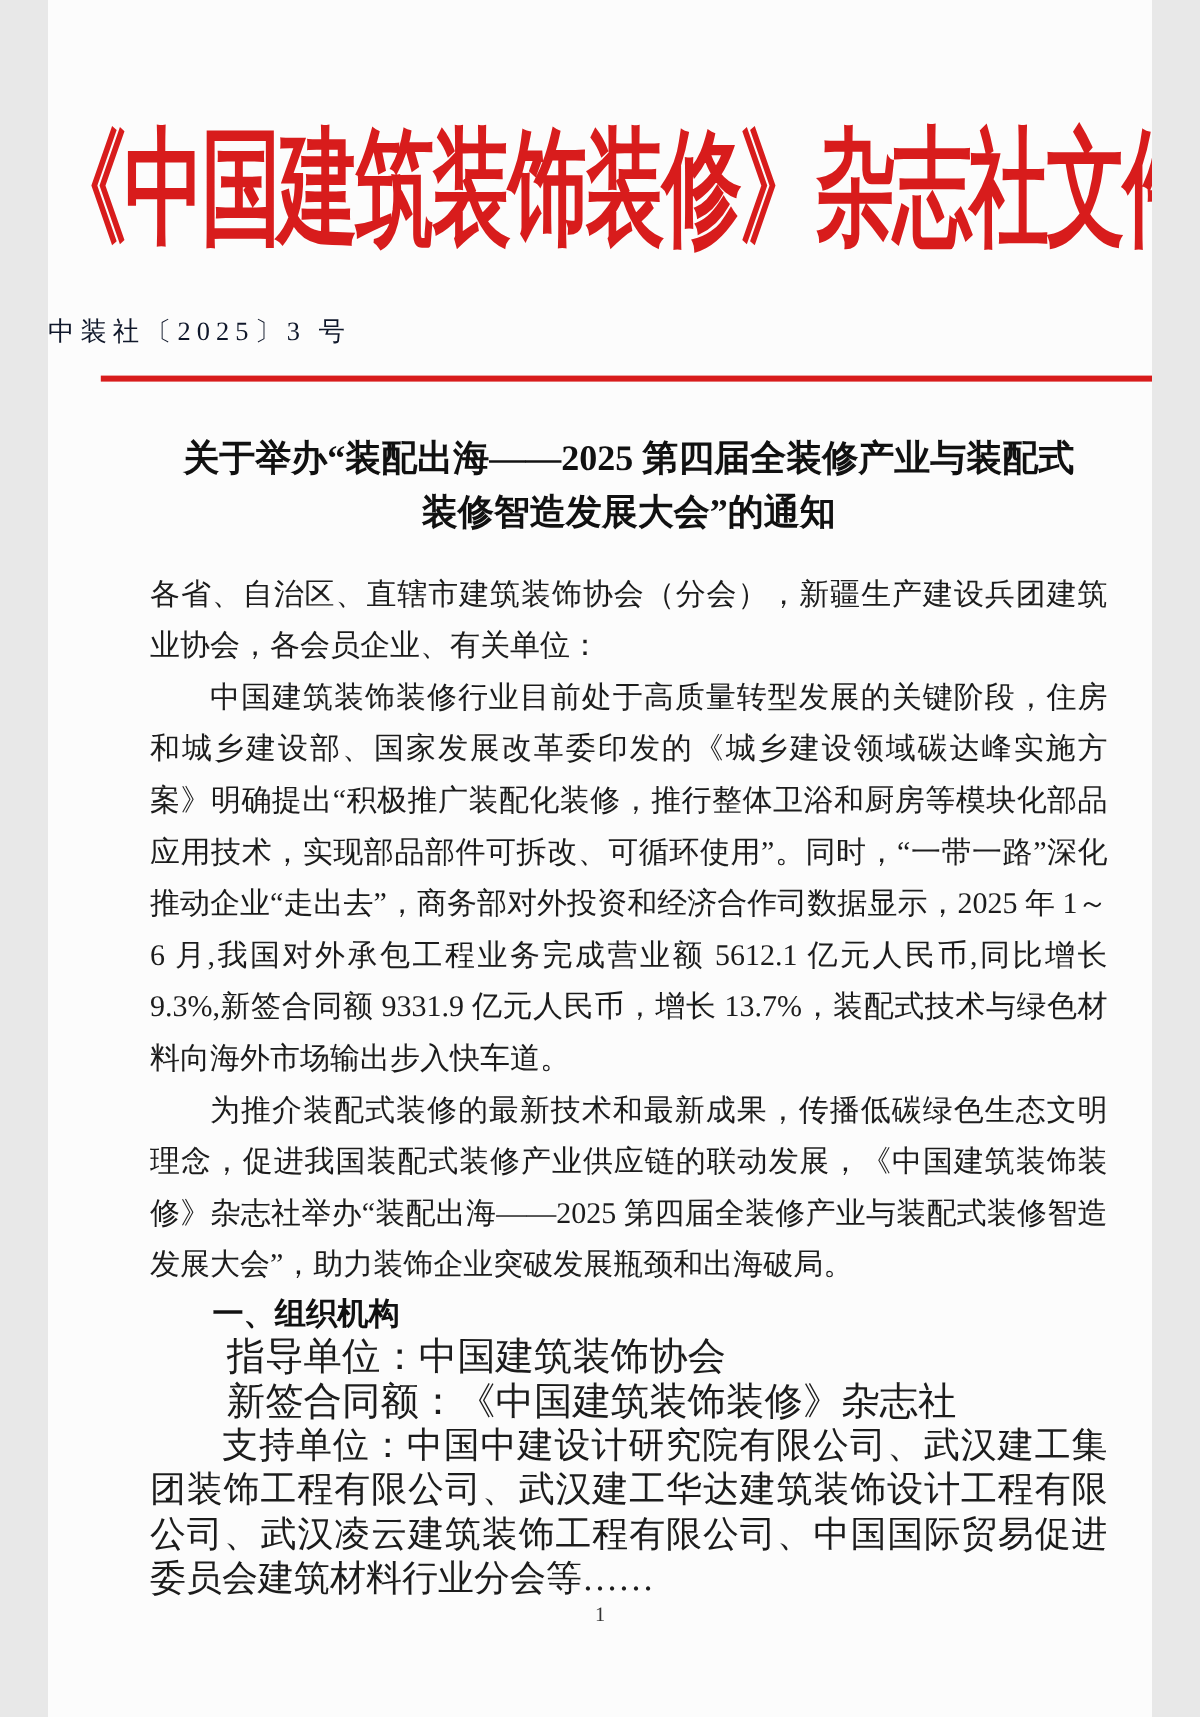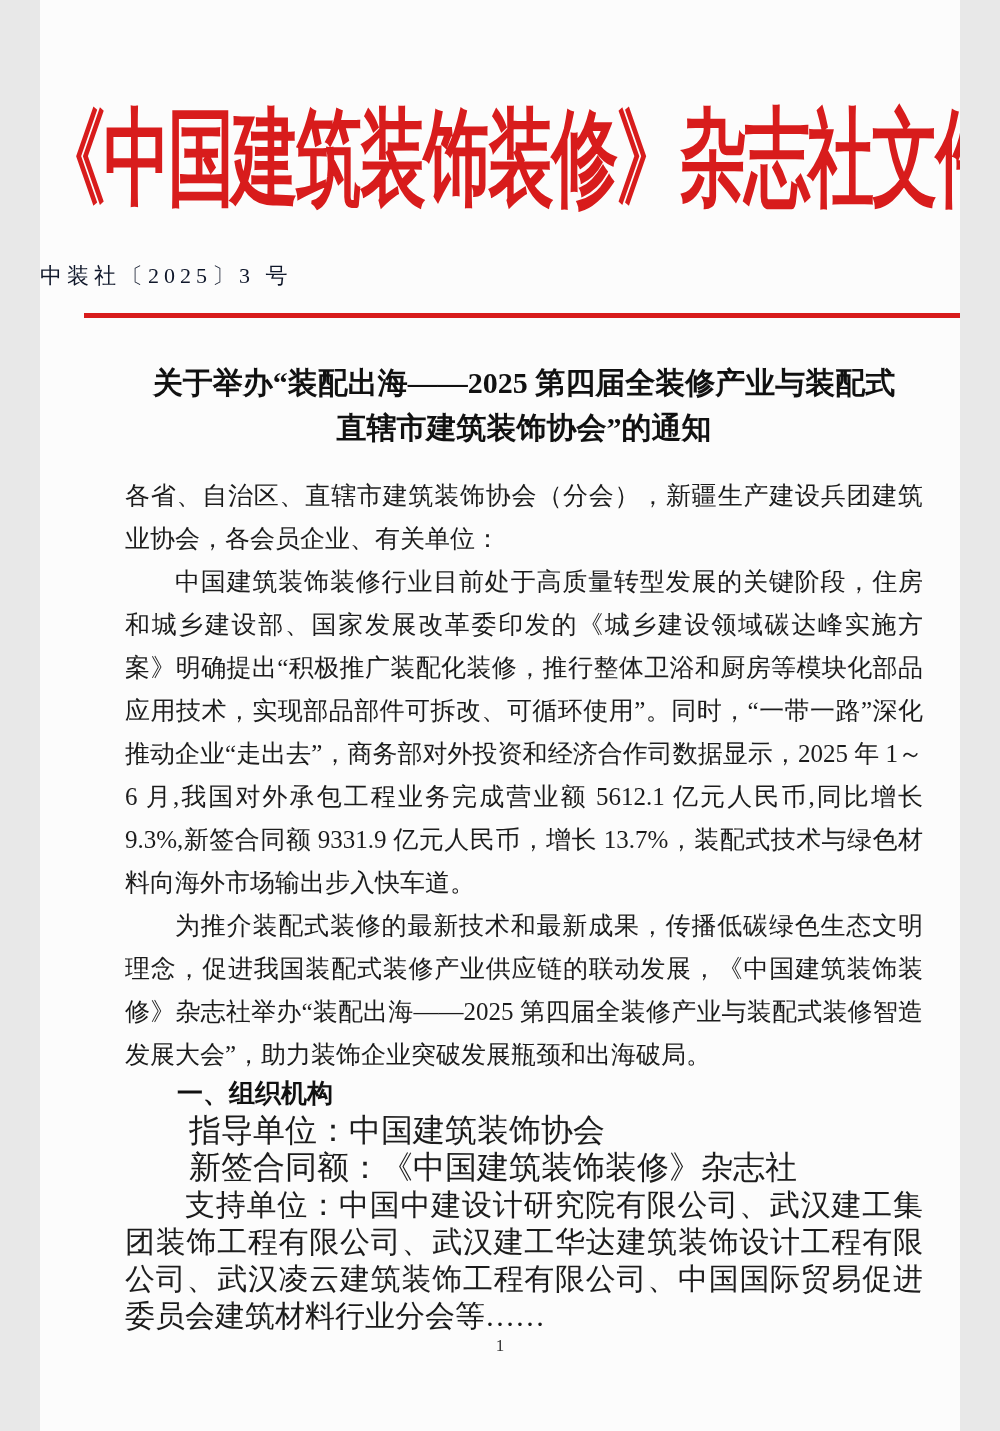--- a/index.html
+++ b/index.html
@@ -48,21 +48,21 @@
     text-align:center;
     font-size:30px;line-height:45px;
     font-weight:700;
     color:#111;
   }
   .notice-title .t-line{display:block;}
   .main p{margin:0;padding:0;}
   .indent{text-indent:2em;}
   .section-heading{
     margin:0;
-    font-family:Liberation Serif, serif;
+    font-family:Liberation Sans, sans-serif;
     font-weight:700;
     font-size:26px;line-height:36px;
     text-indent:2em;
     color:#111;
   }
   .org-item{
     font-size:32px;line-height:37px;
     text-indent:2em;
   }
   .org-support{
@@ -83,21 +83,21 @@
   <h1 class="masthead">《中国建筑装饰装修》杂志社文件</h1>
 
   <div class="doc-number">中装社〔2025〕3 号</div>
 
   <div class="red-rule"></div>
 
   <div class="main">
 
     <h2 class="notice-title">
       <span class="t-line">关于举办“装配出海——2025 第四届全装修产业与装配式</span>
-      <span class="t-line">直辖市建筑装饰协会”的通知</span>
+      <span class="t-line">装修智造发展大会”的通知</span>
     </h2>
 
     <p class="salutation">各省、自治区、直辖市建筑装饰协会（分会），新疆生产建设兵团建筑业协会，各会员企业、有关单位：</p>
 
     <p class="body-para indent">中国建筑装饰装修行业目前处于高质量转型发展的关键阶段，住房和城乡建设部、国家发展改革委印发的《城乡建设领域碳达峰实施方案》明确提出“积极推广装配化装修，推行整体卫浴和厨房等模块化部品应用技术，实现部品部件可拆改、可循环使用”。同时，“一带一路”深化推动企业“走出去”，商务部对外投资和经济合作司数据显示，2025 年 1～6 月,我国对外承包工程业务完成营业额 5612.1 亿元人民币,同比增长 9.3%,新签合同额 9331.9 亿元人民币，增长 13.7%，装配式技术与绿色材料向海外市场输出步入快车道。</p>
 
     <p class="body-para indent">为推介装配式装修的最新技术和最新成果，传播低碳绿色生态文明理念，促进我国装配式装修产业供应链的联动发展，《中国建筑装饰装修》杂志社举办“装配出海——2025 第四届全装修产业与装配式装修智造发展大会”，助力装饰企业突破发展瓶颈和出海破局。</p>
 
     <h3 class="section-heading">一、组织机构</h3>
 

